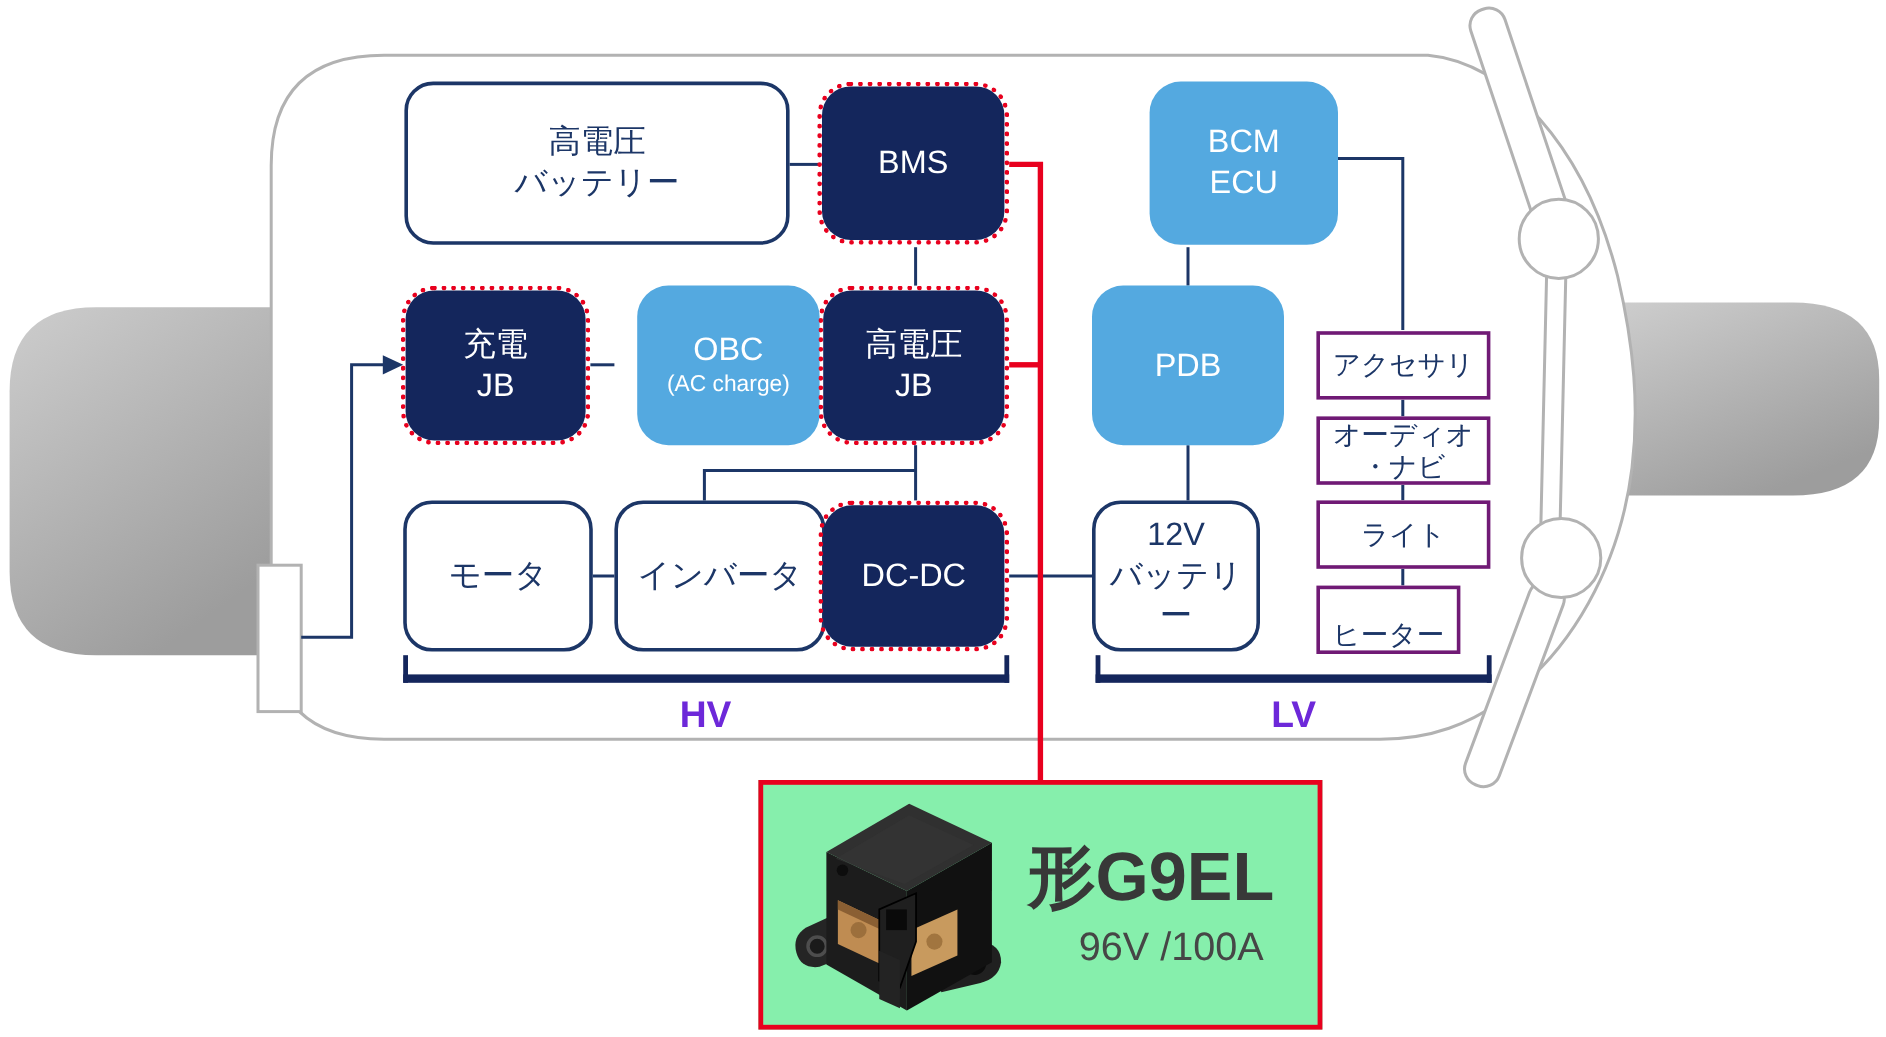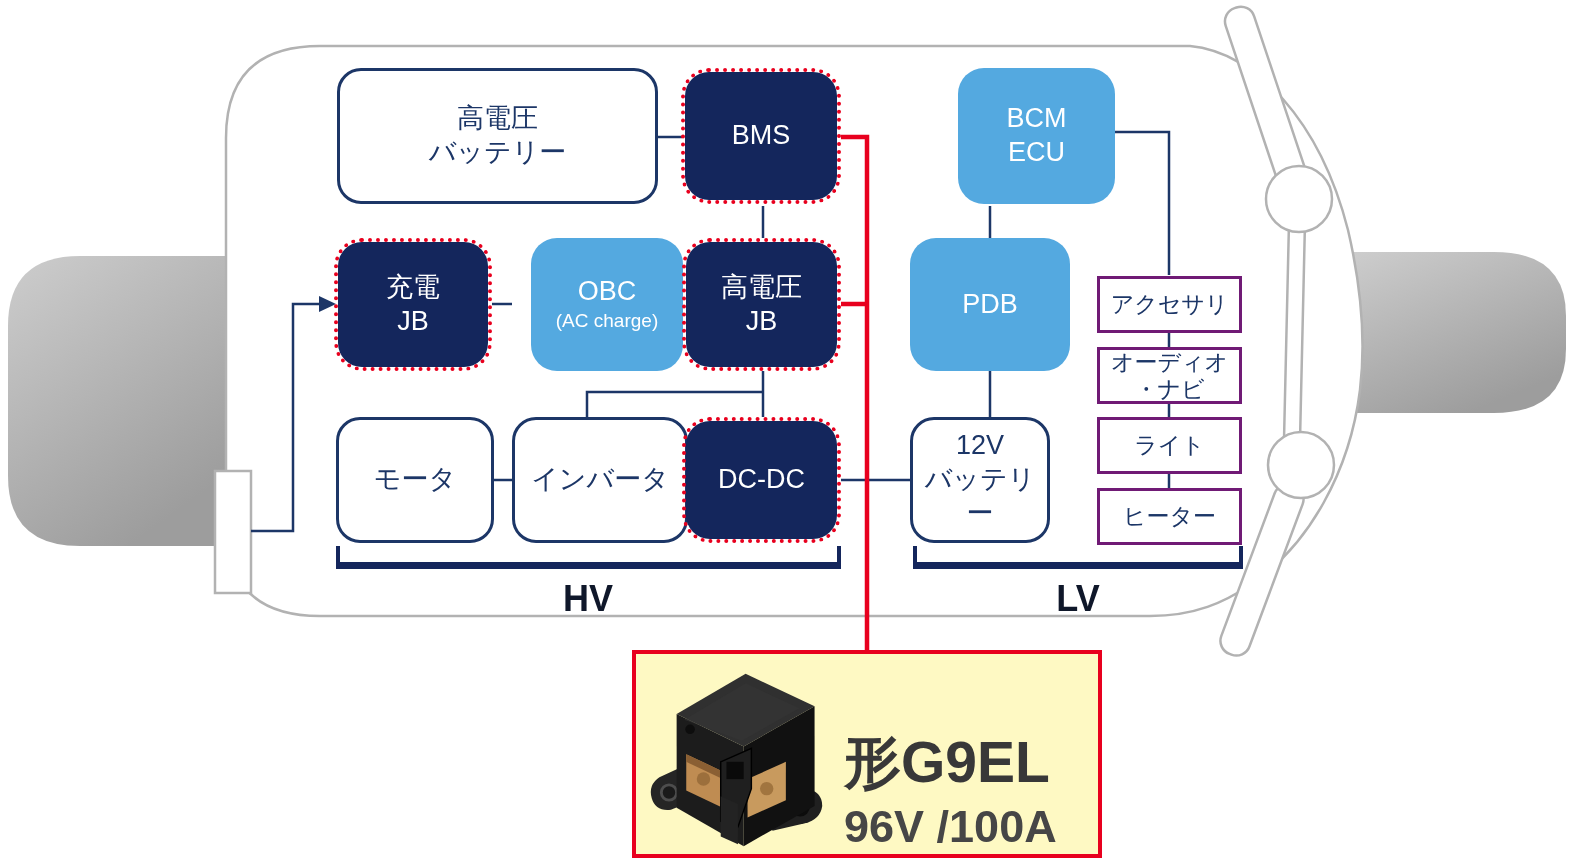--- a/index.html
+++ b/index.html
@@ -10,28 +10,28 @@
   .box{position:absolute;z-index:2;display:flex;flex-direction:column;align-items:center;
        justify-content:center;text-align:center;box-sizing:border-box;line-height:1.25;}
   .box .l1,.box .l2{display:block;}
   .navy{background:#14265c;color:#ffffff;border:4px dotted #e8001e;border-radius:28px;
         background-clip:padding-box;font-size:27px;}
   .blue{background:#54a9e0;color:#ffffff;border-radius:26px;font-size:27px;}
   .white{background:#ffffff;color:#1c3667;border:3px solid #1c3667;border-radius:24px;font-size:27px;}
   .small{background:#ffffff;color:#1c3667;border:3px solid #701a75;border-radius:0;
          font-size:23px;line-height:1.15;}
   .obc-sub{font-size:19px;line-height:1.3;}
-  .grp-label{position:absolute;z-index:2;color:#0f172a;font-size:36px;font-weight:700;
+  .grp-label{position:absolute;z-index:2;color:#6d28d9;font-size:31px;font-weight:700;
              transform:translateX(-50%);}
   #callout{position:absolute;left:632px;top:650px;width:470px;height:208px;z-index:3;
-           background:#fef9c3;border:4px solid #e8001e;box-sizing:border-box;
-           display:flex;align-items:flex-end;padding-left:10px;}
+           background:#86efac;border:4px solid #e8001e;box-sizing:border-box;
+           display:flex;align-items:center;padding-left:22px;}
   #callout .txt{margin-left:16px;}
   #callout .model{font-size:57px;font-weight:700;color:#383838;line-height:1.1;}
-  #callout .rating{font-size:45px;font-weight:700;color:#464646;line-height:1.2;margin-top:6px;}
+  #callout .rating{font-size:33px;font-weight:400;color:#464646;line-height:1.2;margin-top:6px;margin-left:43px;}
 </style>
 </head>
 <body>
 
 <div id="stage">
 
 <svg class="bg" width="1572" height="864" viewBox="0 0 1572 864">
   <defs>
     <linearGradient id="wheelGrad" x1="0" y1="0" x2="0.55" y2="1">
       <stop offset="0" stop-color="#cdcdcd"></stop>
@@ -149,21 +149,21 @@
 
 <div class="box small" style="left:1097px;top:347px;width:145px;height:57px;">
   <span class="l1">オーディオ</span>
   <span class="l2">・ナビ</span>
 </div>
 
 <div class="box small" style="left:1097px;top:417px;width:145px;height:57px;">
   <span class="l1">ライト</span>
 </div>
 
-<div class="box small" style="left:1097px;top:488px;width:145px;height:57px;">
+<div class="box small" style="left:1097px;top:488px;width:120px;height:57px;justify-content:flex-end;">
   <span class="l1">ヒーター</span>
 </div>
 
 <div class="grp-label" style="left:588px;top:578px;">HV</div>
 <div class="grp-label" style="left:1078px;top:578px;">LV</div>
 
 <div id="callout">
   <svg width="182" height="192" viewBox="0 0 190 200">
 
     <path d="M 40 108 L 14 120 Q 2 128 6 142 Q 10 156 26 154 L 46 146 Z" fill="#252525"></path>

